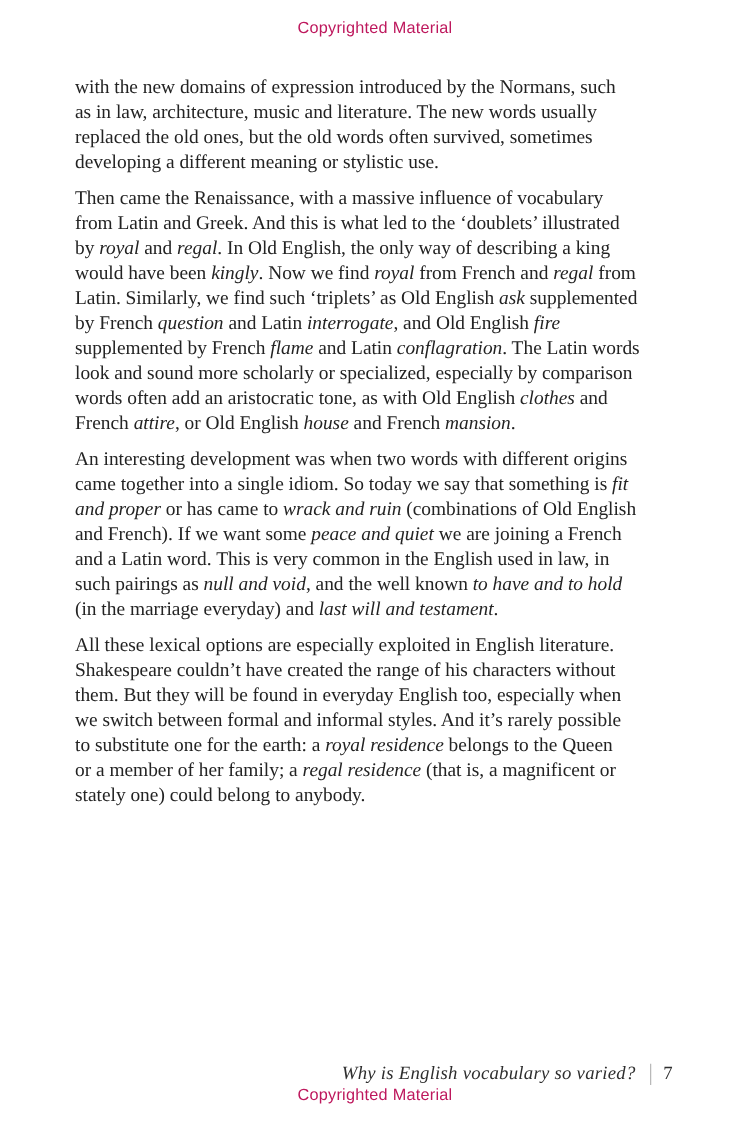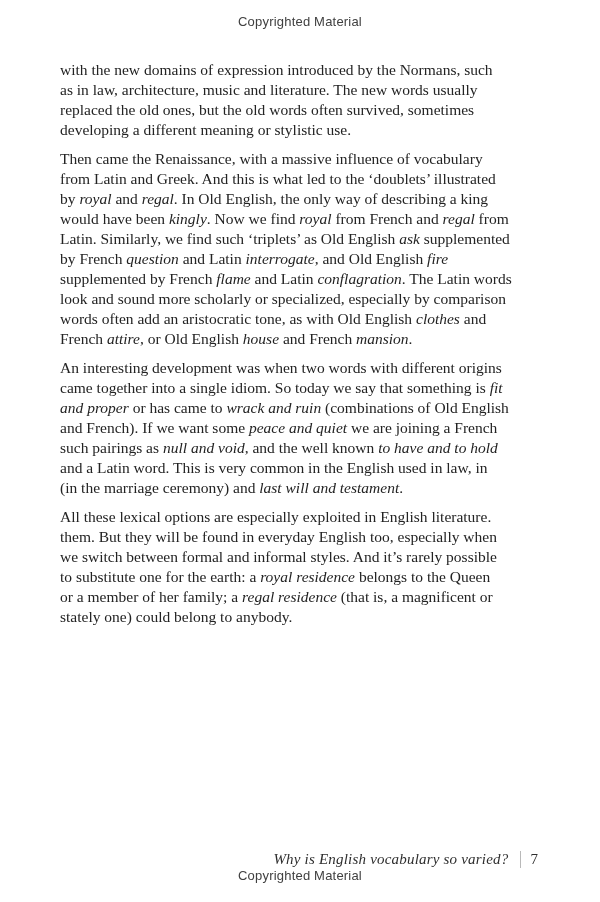--- a/index.html
+++ b/index.html
@@ -11,21 +11,21 @@
     font-family: "Liberation Serif", serif;
     overflow: hidden;
   }
   .copyright {
     position: absolute;
     left: 0;
     width: 100%;
     text-align: center;
     font-family: "Liberation Sans", sans-serif;
     font-size: 13px;
-    color: #404040;
+    color: #be185d;
     letter-spacing: 0.2px;
   }
   .copyright.top { top: 14px; }
   .copyright.bottom { top: 868px; }
   .body-text {
     position: absolute;
     left: 60px;
     top: 60px;
     width: 482px;
     font-size: 15.5px;
@@ -78,26 +78,27 @@
       <div class="line"><span>supplemented by French </span><i>flame</i><span> and Latin </span><i>conflagration</i><span>. The Latin words</span></div>
       <div class="line"><span>look and sound more scholarly or specialized, especially by comparison</span></div>
       <div class="line"><span>words often add an aristocratic tone, as with Old English </span><i>clothes</i><span> and</span></div>
       <div class="line"><span>French </span><i>attire</i><span>, or Old English </span><i>house</i><span> and French </span><i>mansion</i><span>.</span></div>
     </div>
     <div class="paragraph">
       <div class="line"><span>An interesting development was when two words with different origins</span></div>
       <div class="line"><span>came together into a single idiom. So today we say that something is </span><i>fit</i></div>
       <div class="line"><i>and proper</i><span> or has came to </span><i>wrack and ruin</i><span> (combinations of Old English</span></div>
       <div class="line"><span>and French). If we want some </span><i>peace and quiet</i><span> we are joining a French</span></div>
+      <div class="line"><span>and a Latin word. This is very common in the English used in law, in</span></div>
       <div class="line"><span>such pairings as </span><i>null and void</i><span>, and the well known </span><i>to have and to hold</i></div>
-      <div class="line"><span>and a Latin word. This is very common in the English used in law, in</span></div>
-      <div class="line"><span>(in the marriage ceremony) and </span><i>last will and testament</i><span>.</span></div>
+      <div class="line"><span>(in the marriage everyday) and </span><i>last will and testament</i><span>.</span></div>
     </div>
     <div class="paragraph">
       <div class="line"><span>All these lexical options are especially exploited in English literature.</span></div>
+      <div class="line"><span>Shakespeare couldn’t have created the range of his characters without</span></div>
       <div class="line"><span>them. But they will be found in everyday English too, especially when</span></div>
       <div class="line"><span>we switch between formal and informal styles. And it’s rarely possible</span></div>
       <div class="line"><span>to substitute one for the earth: a </span><i>royal residence</i><span> belongs to the Queen</span></div>
       <div class="line"><span>or a member of her family; a </span><i>regal residence</i><span> (that is, a magnificent or</span></div>
       <div class="line"><span>stately one) could belong to anybody.</span></div>
     </div>
   </div>
 
 <div class="page-footer">
   <span class="running-title">Why is English vocabulary so varied?</span>

